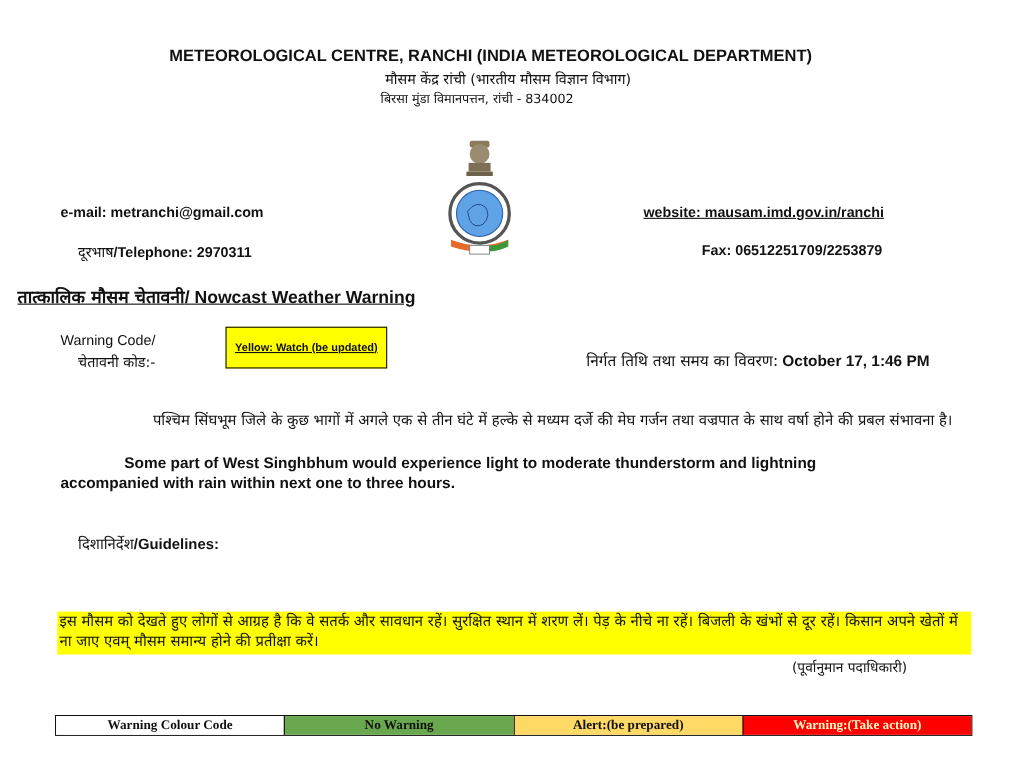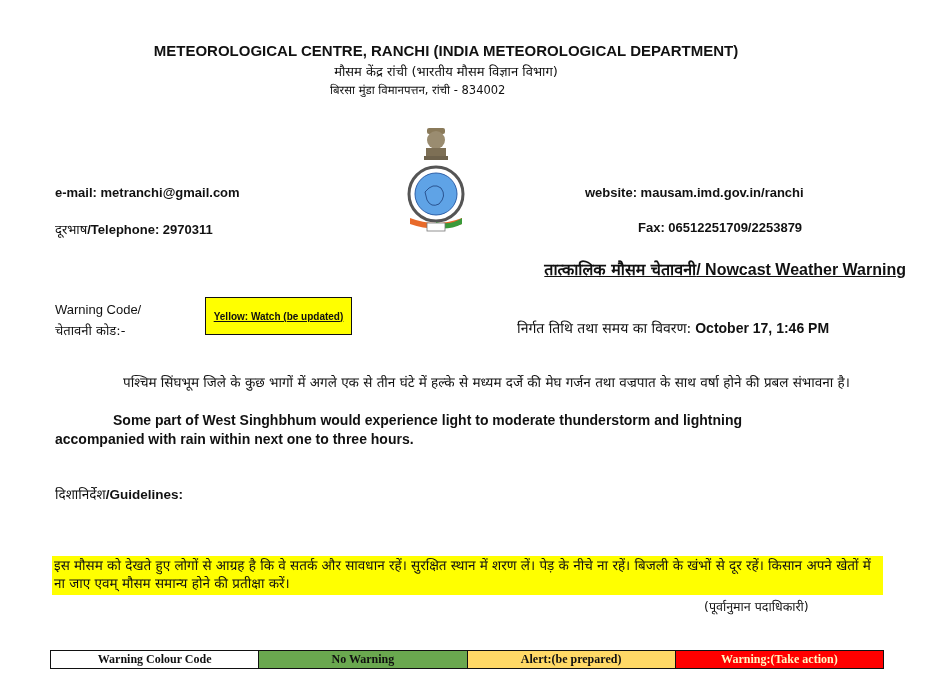--- a/index.html
+++ b/index.html
@@ -2,27 +2,27 @@
 <html><head>
 <meta charset="utf-8">
 <style>
   html, body { margin: 0; padding: 0; background: #ffffff; }
   body {
     width: 934px; height: 691px; position: relative; overflow: hidden;
     font-family: "Liberation Sans", "DejaVu Sans", sans-serif; color: #111;
   }
   .abs { position: absolute; }
   .b { font-weight: bold; }
-  .hi { font-family: "DejaVu Sans", "Liberation Sans", sans-serif; font-weight: normal; }
+  .hi { font-family: "DejaVu Sans", "Liberation Sans", sans-serif; font-weight: normal; padding-left: 16px; }
   .title1 { left: 0; width: 892px; top: 42px; text-align: center; font-size: 15px; font-weight: bold; }
   .title2 { left: 0; width: 892px; top: 62px; text-align: center; font-size: 13px; }
   .title3 { left: 330px; top: 82px; font-size: 11.5px; }
   .logo { left: 405px; top: 122px; width: 62px; height: 112px; }
   .contact { font-size: 13px; font-weight: bold; }
-  .headline { left: 0; width: 906px; top: 258px; text-align: right; font-size: 16px; font-weight: bold; text-decoration: underline; }
+  .headline { left: 0; width: 906px; top: 258px; text-align: left; font-size: 16px; font-weight: bold; text-decoration: underline; }
   .wc-label { left: 55px; top: 299px; font-size: 13px; line-height: 21px; }
   .code-box {
     left: 205px; top: 297px; width: 147px; height: 38px; background: #ffff00;
     border: 1px solid #111; box-sizing: border-box; display: flex; align-items: center; justify-content: center;
     font-size: 10px; font-weight: bold; text-decoration: underline;
   }
   .issue { left: 517px; top: 318px; font-size: 14px; }
   .para-hi { left: 55px; top: 373px; width: 810px; font-size: 13.5px; line-height: 19px; text-indent: 68px; }
   .para-en { left: 55px; top: 411px; width: 780px; font-size: 14px; font-weight: bold; line-height: 19px; text-indent: 58px; }
   .guide-label { left: 55px; top: 485px; font-size: 13.5px; font-weight: bold; }
@@ -48,21 +48,21 @@
     <circle cx="31" cy="72" r="27" fill="#ffffff" stroke="#555" stroke-width="3"></circle>
     <circle cx="31" cy="72" r="21" fill="#5fa3e6" stroke="#2c5fa8" stroke-width="1"></circle>
     <path d="M20 70 Q28 60 36 66 Q42 74 34 82 Q26 86 22 78 Z" fill="none" stroke="#1d3f7a" stroke-width="0.8"></path>
     <path d="M5 96 Q31 106 57 96 L57 102 Q31 111 5 102 Z" fill="#e86a2a"></path>
     <path d="M31 100 Q45 104 57 96 L57 102 Q45 108 31 106 Z" fill="#3a9a3a"></path>
     <rect x="22" y="101" width="18" height="8" fill="#ffffff" stroke="#777" stroke-width="0.8"></rect>
   </svg>
 </div>
 
 <div class="abs contact" style="left:55px; top:185px;">e-mail: metranchi@gmail.com</div>
-<div class="abs contact" style="left:585px; top:185px;">website: mausam.imd.gov.in/ranchi</div>
+<div class="abs contact" style="left:585px; top:185px;text-decoration:underline;">website: mausam.imd.gov.in/ranchi</div>
 <div class="abs contact" style="left:55px; top:220px;"><span class="hi">दूरभाष</span><span>/Telephone: 2970311</span></div>
 <div class="abs contact" style="left:638px; top:220px;">Fax: 06512251709/2253879</div>
 
 <div class="abs headline"><span class="hi" style="font-weight:bold">तात्कालिक मौसम चेतावनी</span><span>/ Nowcast Weather Warning</span></div>
 
 <div class="abs wc-label">
   <div>Warning Code/</div>
   <div class="hi">चेतावनी कोड:-</div>
 </div>
 <div class="abs code-box">Yellow: Watch (be updated)</div>

